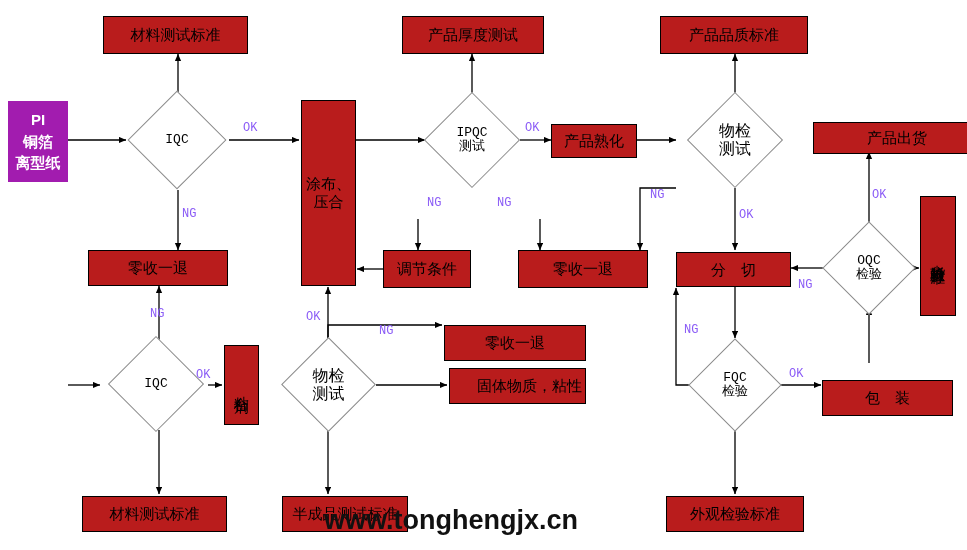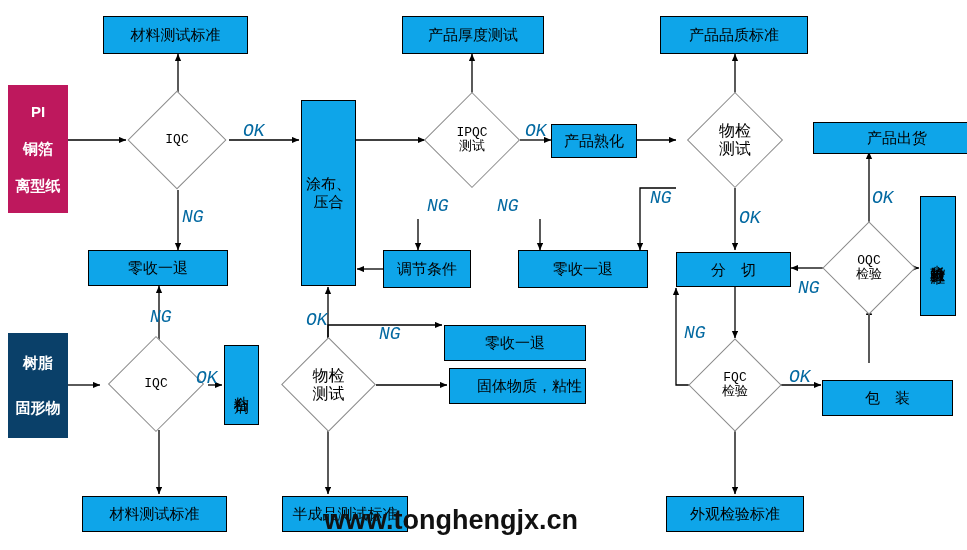--- a/index.html
+++ b/index.html
@@ -5,42 +5,42 @@
 <style>
   html,body{margin:0;padding:0;background:#ffffff;}
   body{font-family:"Liberation Sans", sans-serif;}
   #stage{position:relative;width:967px;height:550px;background:#fff;overflow:hidden;}
   svg#wires{position:absolute;left:0;top:0;width:967px;height:550px;pointer-events:none;}
 
   .node{position:absolute;box-sizing:border-box;display:flex;align-items:center;
         justify-content:center;text-align:center;line-height:1.18;}
 
   
-  .rect{border:1px solid #000;background:#0ea5e9;color:#000;font-size:15px;}
+  .rect{border:1px solid #000;background:#b91c1c;color:#000;font-size:15px;}
 
   
   .vert{writing-mode:vertical-rl;text-orientation:upright;letter-spacing:1px;}
 
   
   .src{color:#fff;font-weight:bold;font-size:15px;flex-direction:column;
        justify-content:space-around;padding:8px 0;border:0;}
   .src span{display:block;}
 
   
   .dia{border:0;background:transparent;}
   .dia .shape{position:absolute;left:0;top:0;width:100%;height:100%;
               background:#fff;border:1px solid #8a8a8a;
               transform:rotate(45deg);box-sizing:border-box;}
   .dia .lbl{position:relative;z-index:2;font-size:13px;line-height:1.1;
             font-family:"Liberation Mono", monospace;white-space:pre-line;color:#000;}
   .dia .lbl.cjk{font-family:"Liberation Sans", sans-serif;font-size:16px;}
 
   
-  .elab{position:absolute;font-family:"Liberation Mono", monospace;font-size:18px;
-        color:#0369a1;white-space:nowrap;font-style:italic;}
+  .elab{position:absolute;font-family:"Liberation Mono", monospace;font-size:12px;
+        color:#8b5cf6;white-space:nowrap;}
 
   .watermark{position:absolute;font-family:Liberation Sans, sans-serif;
              font-weight:bold;font-size:27px;color:#111;letter-spacing:0px;
              white-space:nowrap;}
 </style>
 </head>
 <body>
 
 <div id="stage">
 
@@ -110,30 +110,26 @@
       <path d="M735,430 L735,494"></path>
 
       <path d="M869,363 L869,308"></path>
     </g>
 
     <g stroke="#000" stroke-width="1.3" fill="none">
       <path d="M915,268 L918,268"></path>
     </g>
   </svg>
 
-  <div class="node src" style="left:8px;top:85px;width:60px;height:128px;background:#be185d;">
+  <div class="node src" style="left:8px;top:101px;width:60px;height:81px;background:#a21caf;">
     <span>PI</span>
     <span>铜箔</span>
     <span>离型纸</span>
   </div>
 
-  <div class="node src" style="left:8px;top:333px;width:60px;height:105px;background:#0A4069;">
-    <span>树脂</span>
-    <span>固形物</span>
-  </div>
 
   <div class="node rect" style="left:103px;top:16px;width:145px;height:38px;">
     <span>材料测试标准</span>
   </div>
 
   <div class="node rect" style="left:88px;top:250px;width:140px;height:36px;">
     <span>零收一退</span>
   </div>
 
   <div class="node rect" style="left:301px;top:100px;width:55px;height:186px;white-space:pre-line;">

